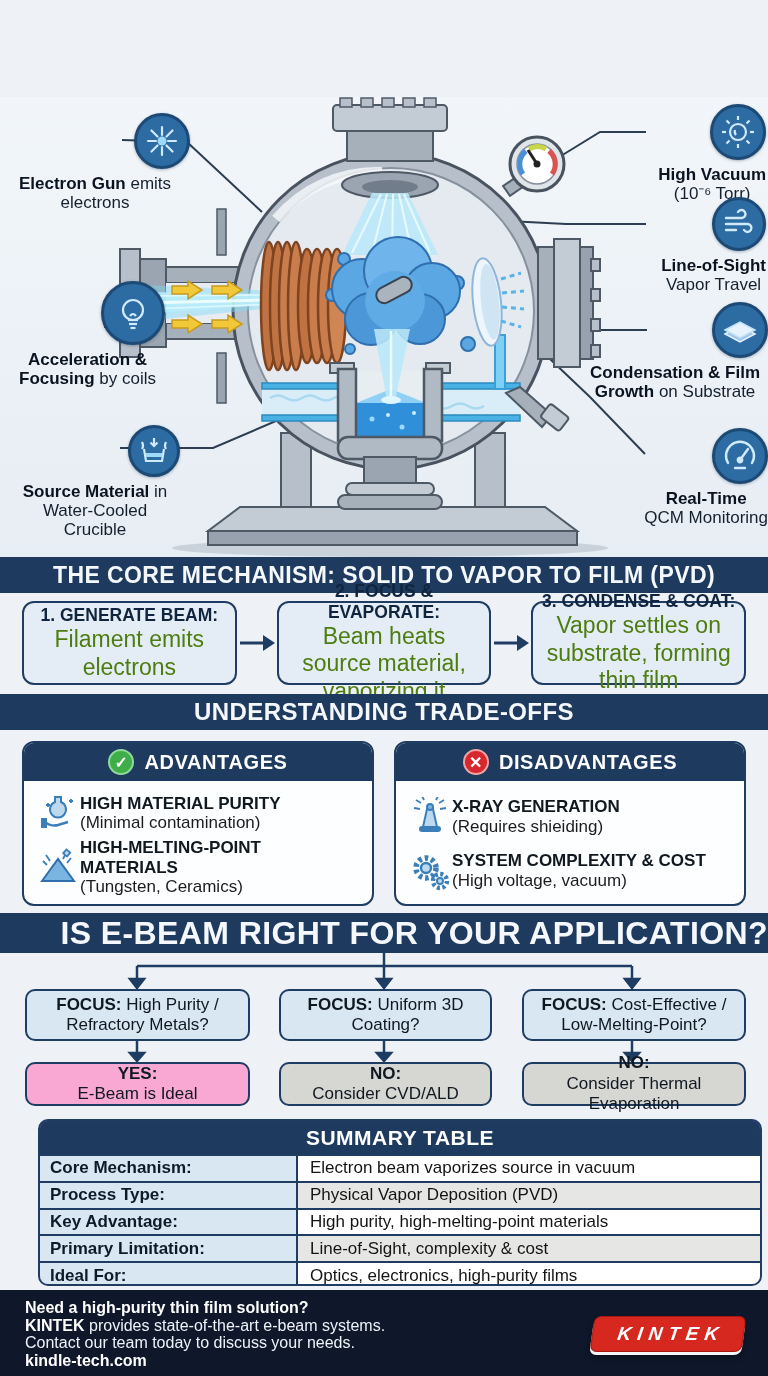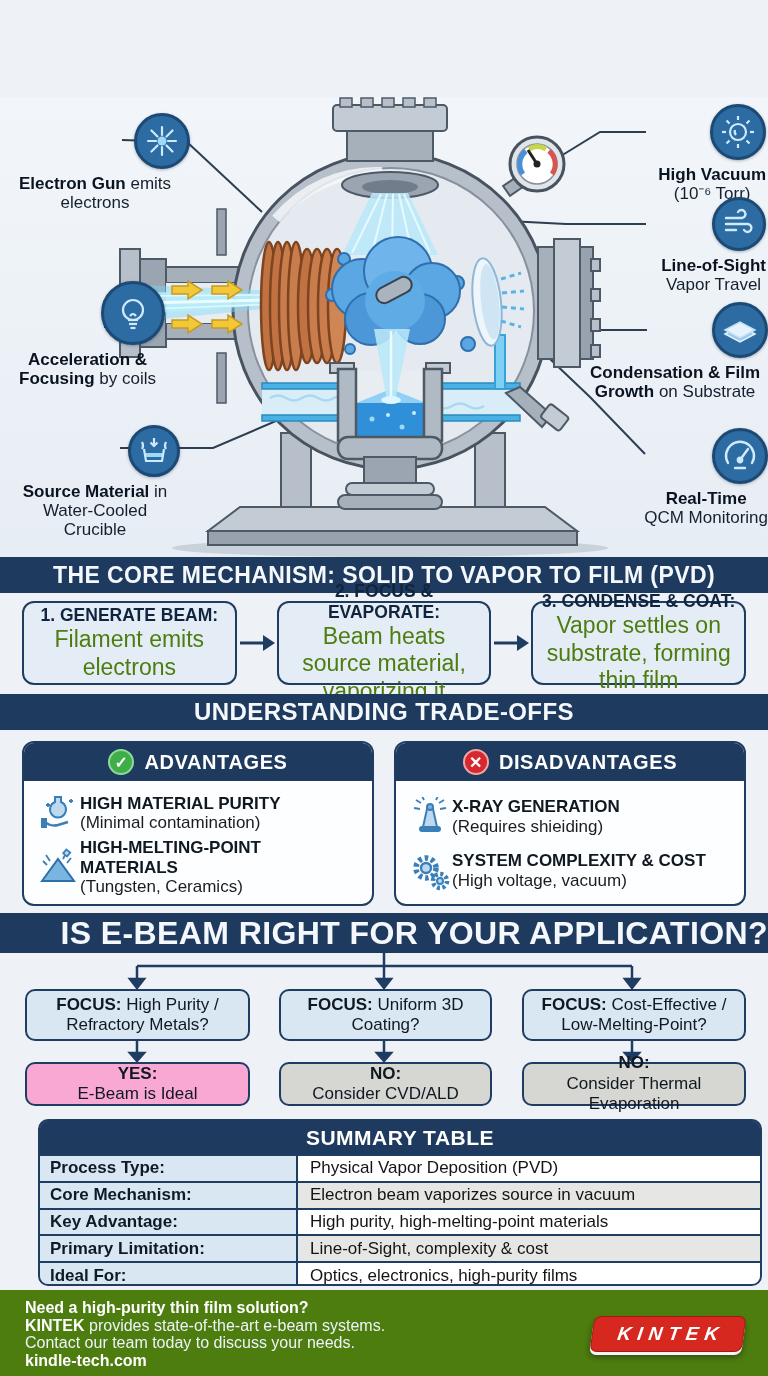--- a/index.html
+++ b/index.html
@@ -60,21 +60,21 @@
 
   
   .stable { position:absolute; top:1119px; left:38px; width:724px; height:167px; border:2.5px solid #1f3c63; border-radius:10px; overflow:hidden; background:#8b5cf6; }
   .stable .th { background:#1e3a5e; color:#fff; height:33px; line-height:33px; text-align:center; font-size:21px; font-weight:800; letter-spacing:0.5px; }
   .t-row { display:grid; grid-template-columns:258px 1fr; height:26.8px; border-top:2px solid #1f3c63; }
   .t-row .tl { background:#d9e7f3; font-weight:800; font-size:17px; color:#0e1a28; padding-left:10px; display:flex; align-items:center; border-right:2px solid #1f3c63; }
   .t-row .tr { font-size:17px; color:#141414; padding-left:12px; display:flex; align-items:center; background:#ffffff; }
   .t-row:nth-child(odd) .tr { background:#e6e7e5; }
 
   
-  .ftr { position:absolute; top:1290px; left:0; width:768px; height:86px; background:#4d7c0f; color:#eef3f9; padding:9px 0 0 25px; }
+  .ftr { position:absolute; top:1290px; left:0; width:768px; height:86px; background:#0f172a; color:#eef3f9; padding:9px 0 0 25px; }
   .ftr .fl { font-size:16px; line-height:17.5px; }
   .ftr .fl b { color:#ffffff; }
   .logo { position:absolute; right:24px; top:26px; width:152px; height:36px; background:#d7281f; border-radius:7px; transform:skewX(-8deg); display:flex; align-items:center; justify-content:center; box-shadow:0 3px 0 #f3f5f8, 0 5px 6px rgba(0,0,0,.4); border:1.5px solid #a71812; }
   .logo span { color:#fff; font-weight:800; font-style:italic; font-size:19px; letter-spacing:6px; padding-left:6px; }
 </style>
 </head>
 <body>
 
 <div class="page">
 
@@ -515,26 +515,26 @@
     </div>
     <div class="abox no" style="left:522px; width:224px;">
       <b>NO:</b>
         <span>Consider Thermal Evaporation</span>
     </div>
   </div>
 
   <div class="stable">
     <div class="th">SUMMARY TABLE</div>
     <div class="t-row">
+      <div class="tl">Core Mechanism:</div>
+      <div class="tr">Electron beam vaporizes source in vacuum</div>
+    </div>
+    <div class="t-row">
       <div class="tl">Process Type:</div>
       <div class="tr">Physical Vapor Deposition (PVD)</div>
-    </div>
-    <div class="t-row">
-      <div class="tl">Core Mechanism:</div>
-      <div class="tr">Electron beam vaporizes source in vacuum</div>
     </div>
     <div class="t-row">
       <div class="tl">Key Advantage:</div>
       <div class="tr">High purity, high-melting-point materials</div>
     </div>
     <div class="t-row">
       <div class="tl">Primary Limitation:</div>
       <div class="tr">Line-of-Sight, complexity &amp; cost</div>
     </div>
     <div class="t-row">

